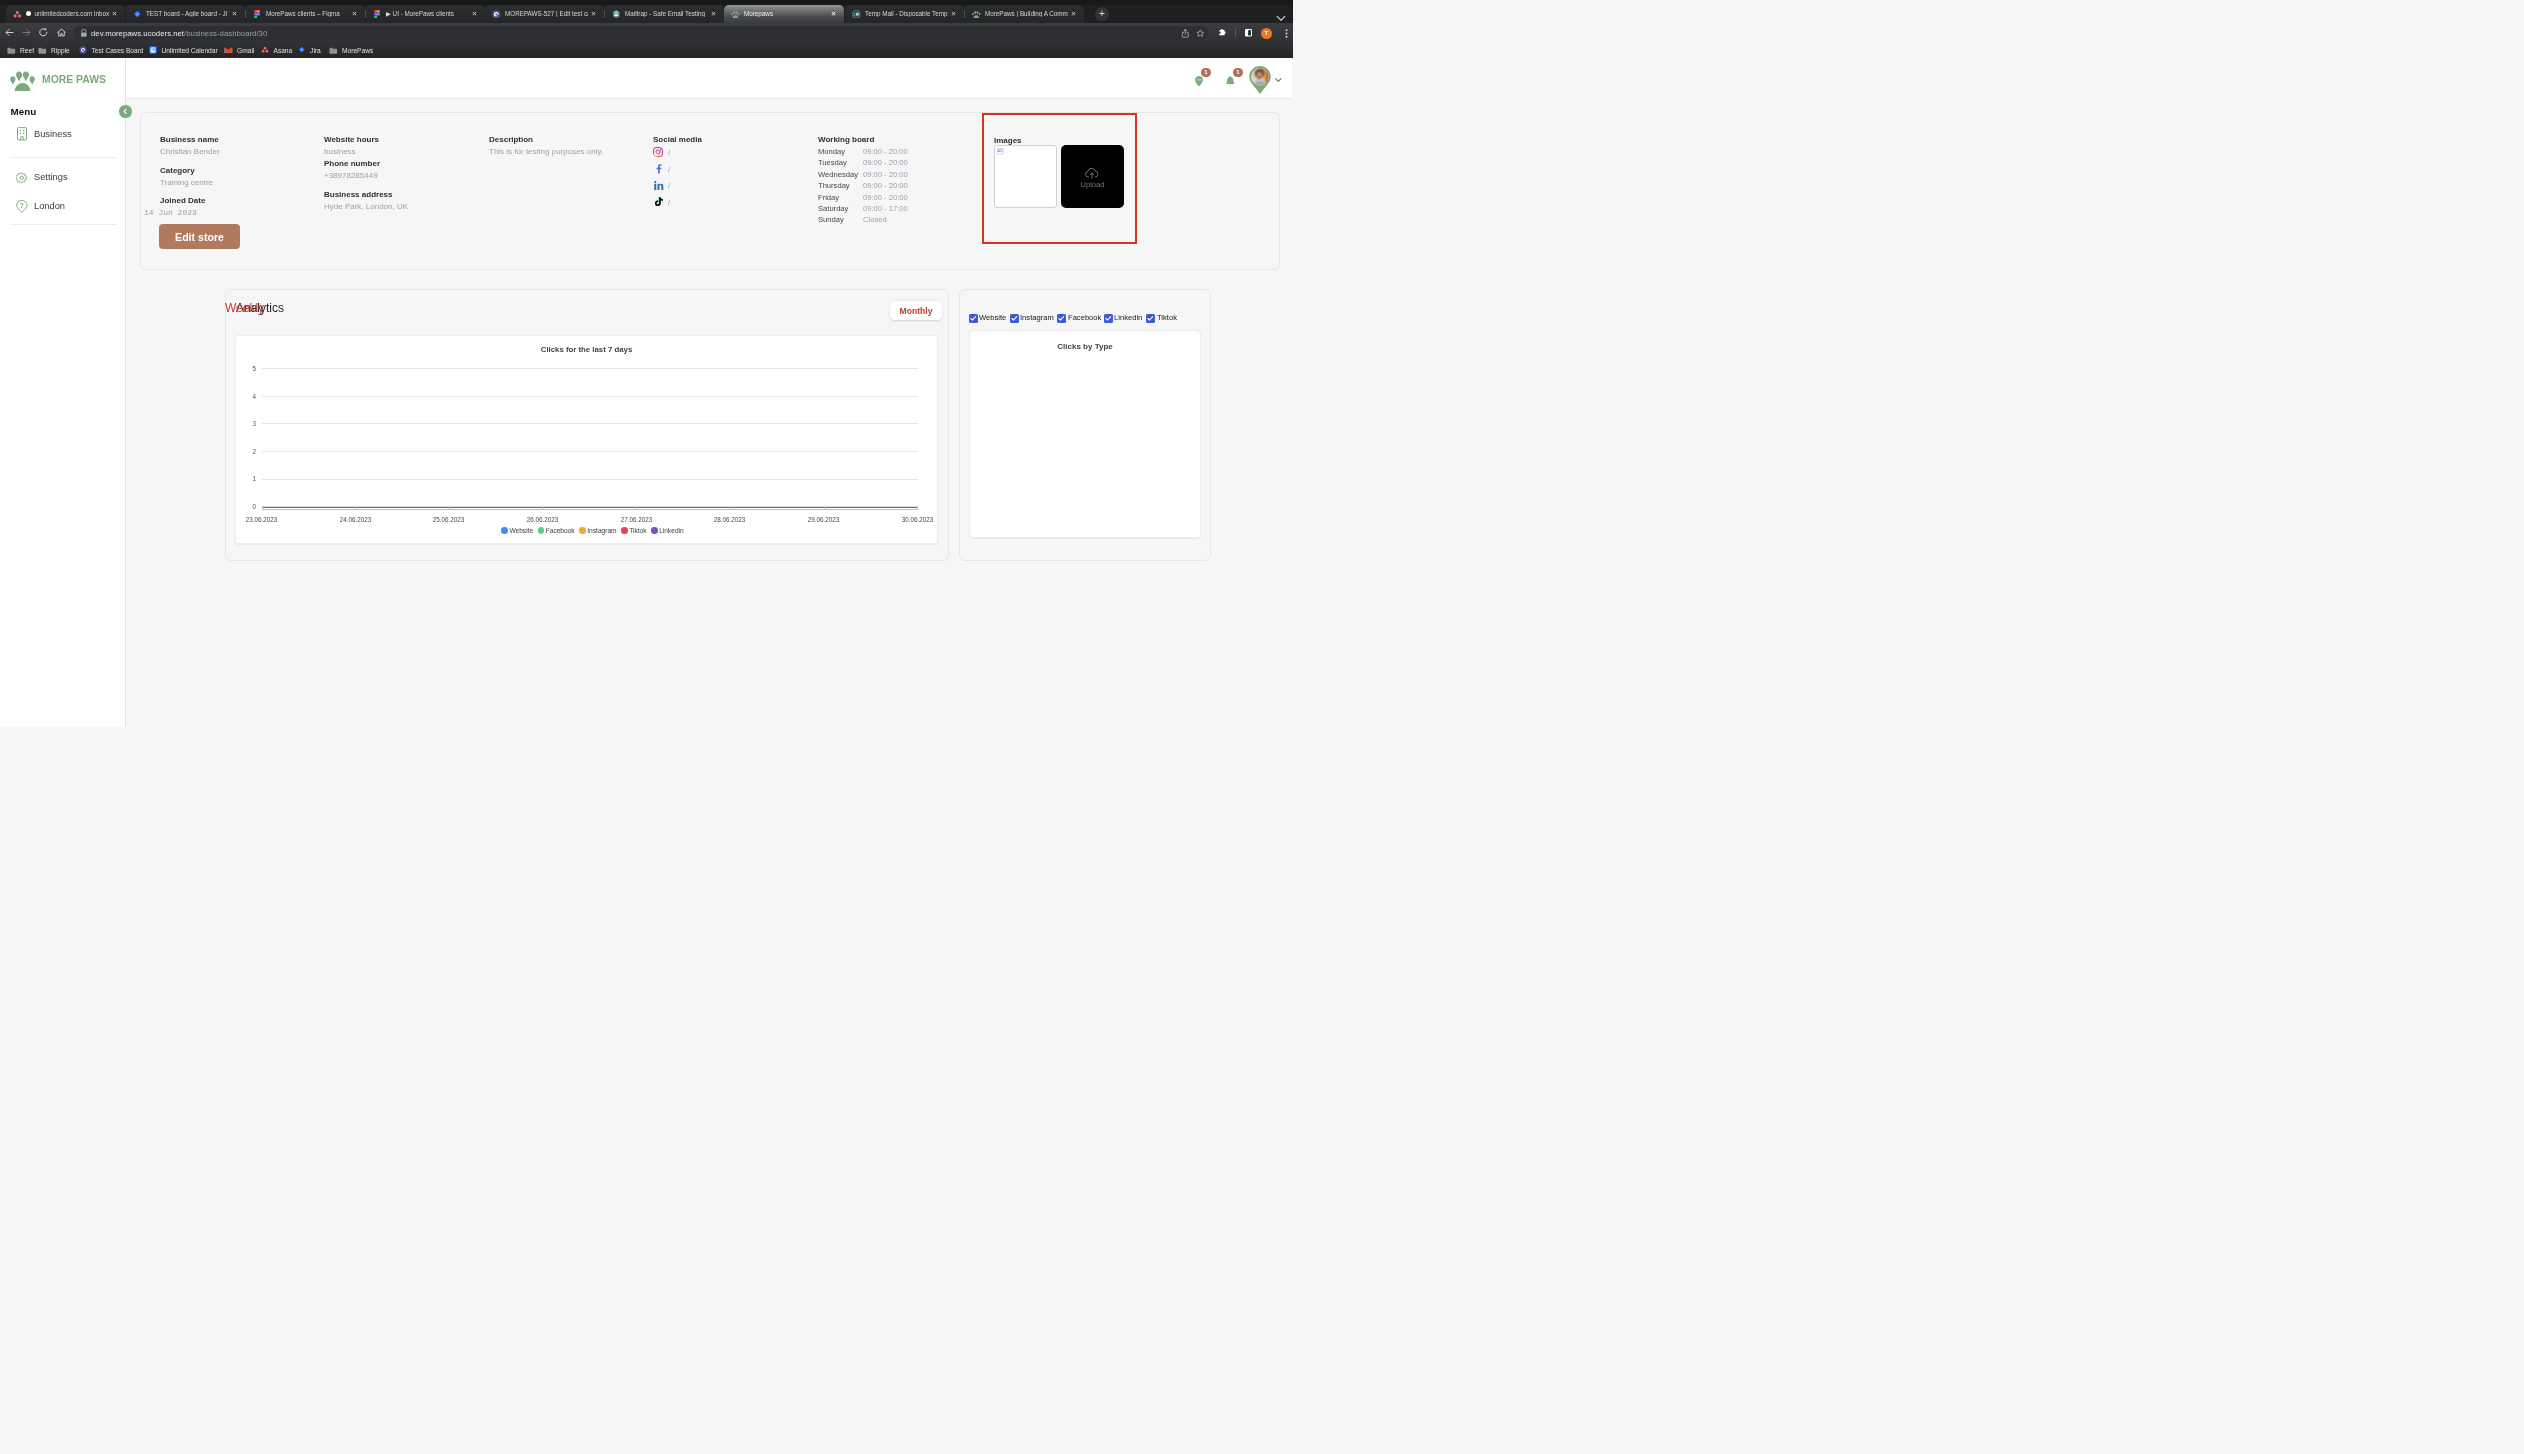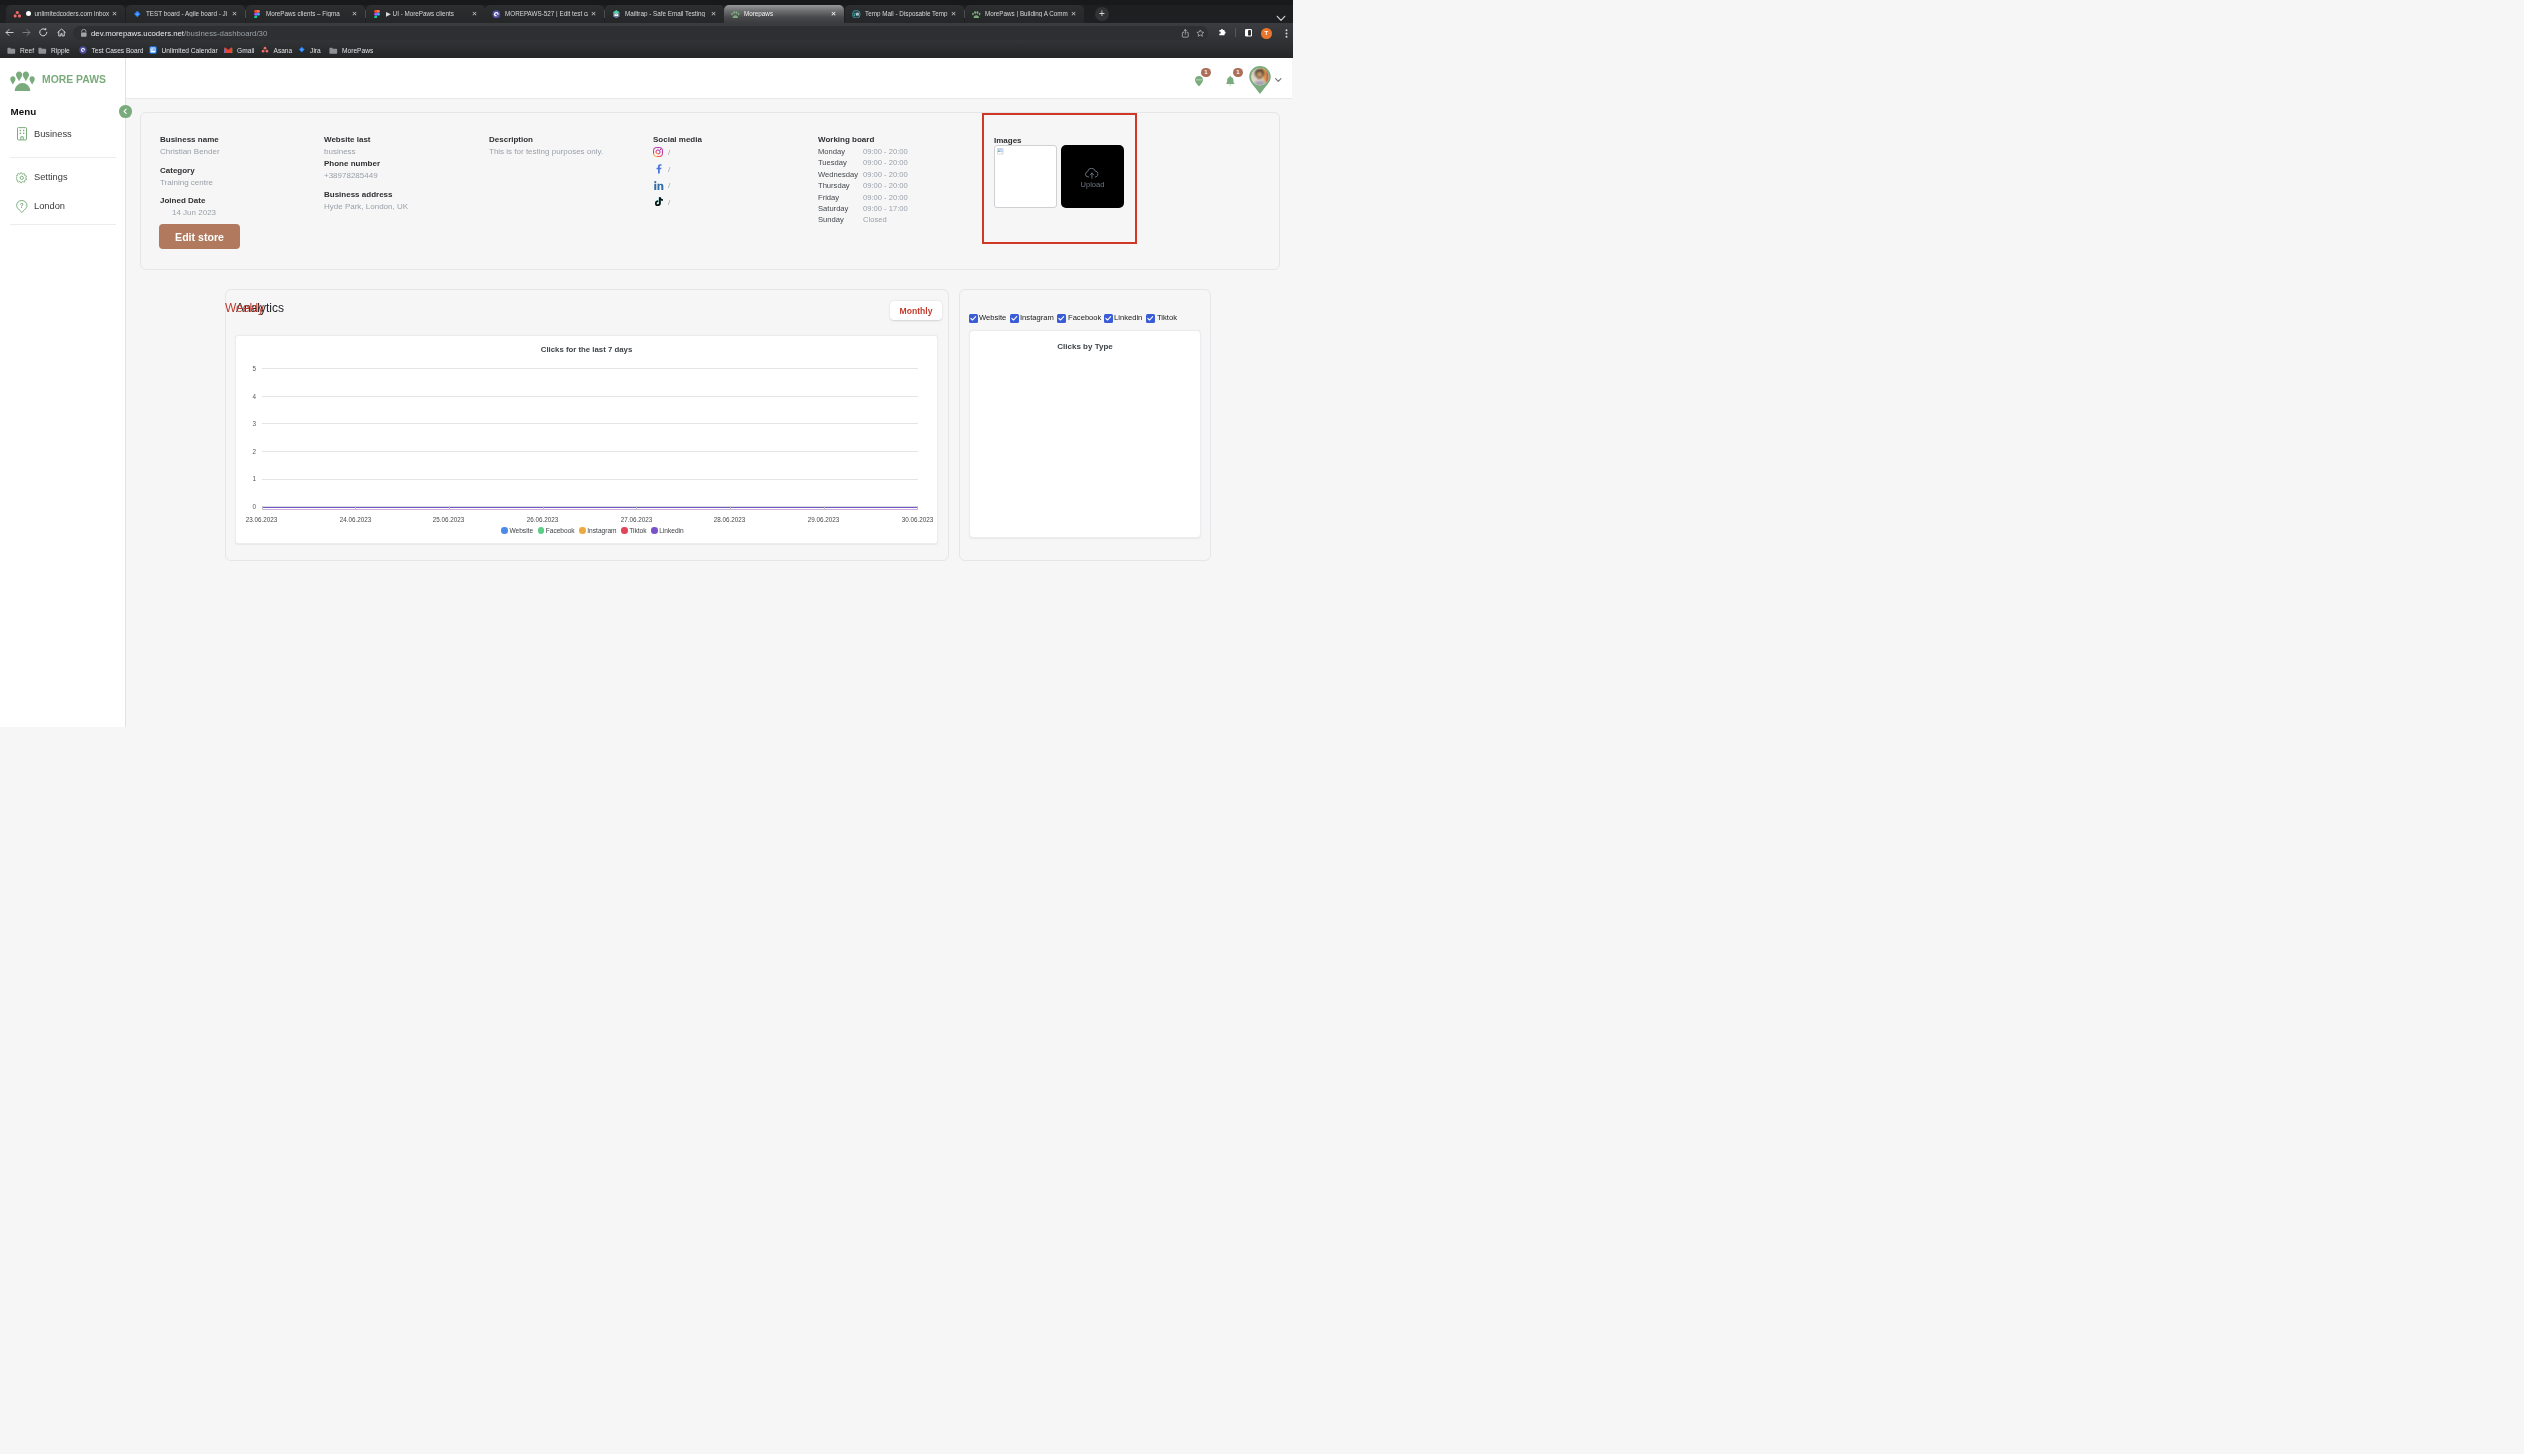--- a/index.html
+++ b/index.html
@@ -328,24 +328,24 @@
     </svg>
     <svg class="abs" style="left:1275px; top:20px;" width="6.6" height="4.5" viewBox="0 0 13 9">
       <path d="M1.2 1.2l5.3 5.6l5.3-5.6" stroke="#7b7b7b" stroke-width="2.4" fill="none" stroke-linecap="round" stroke-linejoin="round"></path>
     </svg>
     <div id="topcard" class="card" style="left:140px; top:54px; width:1140px; height:158px;"></div>
     <div class="lbl" style="left:160px; top:77px;">Business name</div>
     <div class="val" style="left:160px; top:89px;">Christian Bender</div>
     <div class="lbl" style="left:160px; top:108px;">Category</div>
     <div class="val" style="left:160px; top:120px;">Training centre</div>
     <div class="lbl" style="left:160px; top:138px;">Joined Date</div>
-    <div class="val" style="left:172px; top:150px;">14 Jun 2023</div>
+    <div class="val" style="left:144px; top:150px;font-family:Liberation Mono, monospace;">14 Jun 2023</div>
     <div class="abs" style="left:159px; top:166px; width:81px; height:25px; background:#b17a5f; border-radius:4px; color:#fff; font-size:10.6px; font-weight:bold; display:flex; align-items:center; justify-content:center;">Edit store</div>
 
-    <div class="lbl" style="left:324px; top:77px;">Website last</div>
+    <div class="lbl" style="left:324px; top:77px;">Website hours</div>
     <div class="val" style="left:324px; top:89px;">business</div>
     <div class="lbl" style="left:324px; top:101px;">Phone number</div>
     <div class="val" style="left:324px; top:113px;">+38978285449</div>
     <div class="lbl" style="left:324px; top:132px;">Business address</div>
     <div class="val" style="left:324px; top:144px;">Hyde Park, London, UK</div>
 
     <div class="lbl" style="left:489px; top:77px;">Description</div>
     <div class="val" style="left:489px; top:89px;">This is for testing purposes only.</div>
 
     <div class="lbl" style="left:653px; top:77px;">Social media</div>

